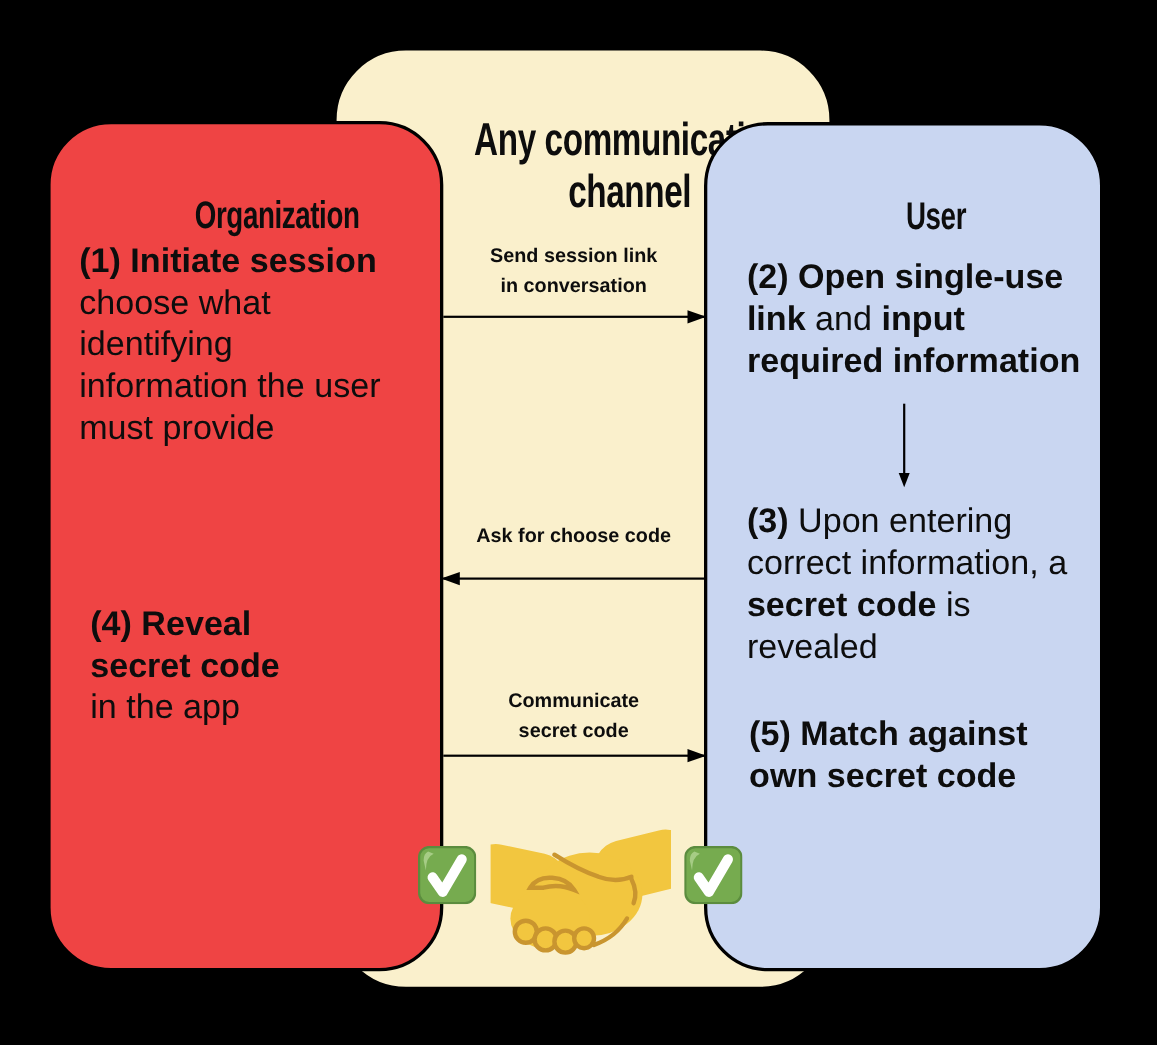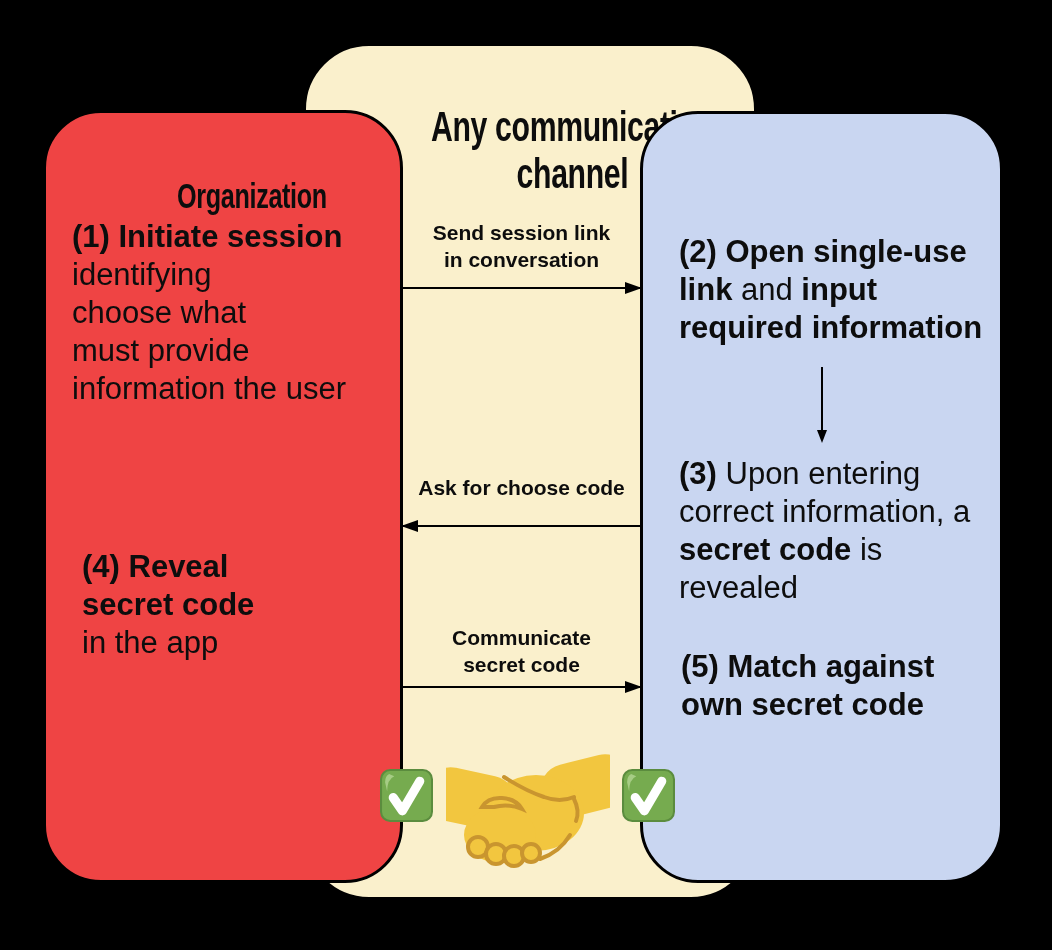--- a/index.html
+++ b/index.html
@@ -24,21 +24,21 @@
   .textblock div { white-space:pre; }
   .b { font-weight:bold; }
 
   .step1 { left:26px; top:105px; }
   .step4 { left:36px; top:435px; }
   .step2 { left:36px; top:119px; }
   .step3 { left:36px; top:341px; }
   .step5 { left:38px; top:534px; }
 
   .msg-label { position:absolute; left:403px; width:237px; text-align:center;
-               font-weight:bold; font-size:21px; line-height:27px; z-index:3; }
+               font-weight:bold; font-size:18px; line-height:27px; z-index:3; }
   .msg-label div { white-space:pre; }
   .label-1 { top:219px; }
   .label-2 { top:474px; }
   .label-3 { top:613px;margin-top:11px; }
 
   .msg-arrow { position:absolute; left:403px; width:237px; height:0;
                border-top:2.5px solid #000; z-index:3; }
   .arrow-1 { top:287px; }
   .arrow-2 { top:525px; }
   .arrow-3 { top:686px; }
@@ -68,33 +68,36 @@
       <span class="condensed"><div><span class="b">Any communication</span></div><div><span class="b">channel</span></div></span>
     </div>
   </div>
 
   <div class="panel panel-org">
     <div class="heading org-heading">
       <span class="condensed">Organization</span>
     </div>
     <div class="textblock step1">
         <div><span class="b">(1) Initiate session</span></div>
+        <div><span>choose what</span></div>
         <div><span>identifying</span></div>
-        <div><span>choose what</span></div>
+        <div><span>information the user</span></div>
         <div><span>must provide</span></div>
-        <div><span>information the user</span></div>
       </div>
     <div class="textblock step4">
         <div><span class="b">(4) Reveal</span></div>
         <div><span class="b">secret code</span></div>
         <div><span>in the app</span></div>
       </div>
   </div>
 
   <div class="panel panel-user">
+    <div class="heading user-heading">
+      <span class="condensed">User</span>
+    </div>
     <div class="textblock step2">
         <div><span class="b">(2) Open single-use</span></div>
         <div><span class="b">link</span><span> and </span><span class="b">input</span></div>
         <div><span class="b">required information</span></div>
       </div>
     <div class="textblock step3">
         <div><span class="b">(3)</span><span> Upon entering</span></div>
         <div><span>correct information, a</span></div>
         <div><span class="b">secret code</span><span> is</span></div>
         <div><span>revealed</span></div>

